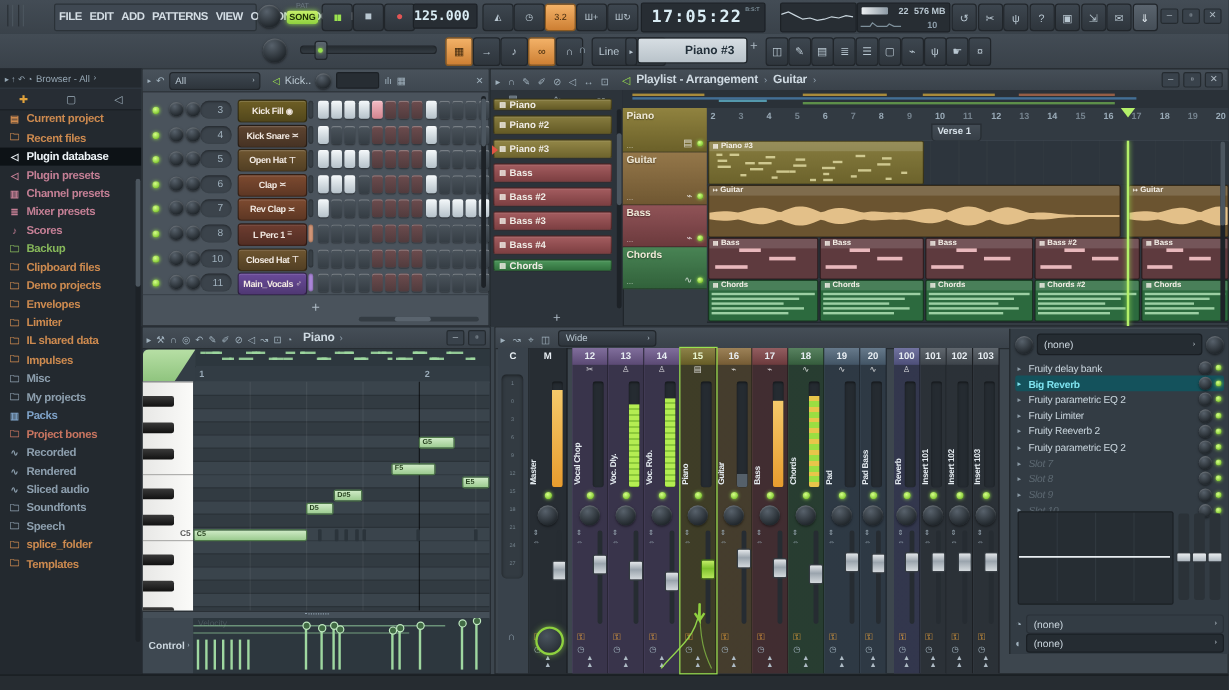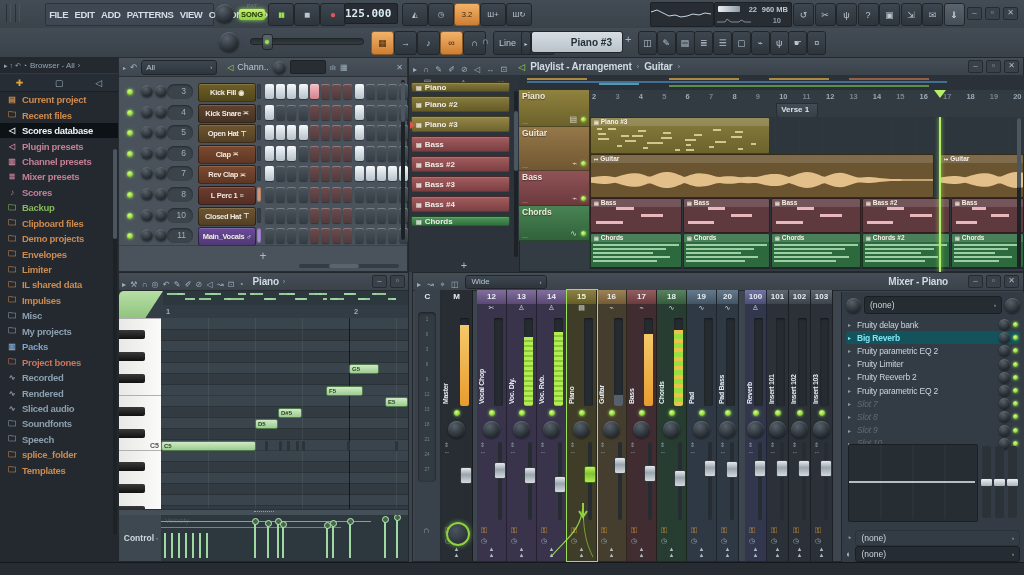--- a/index.html
+++ b/index.html
@@ -133,21 +133,21 @@
   .sled{position:absolute;left:50%;margin-left:-3px;top:120px;width:6px;height:6px;}
   .sknob{position:absolute;left:50%;top:131px;width:17px;height:17px;margin-left:-8.5px;}
   .ssep{position:absolute;left:3px;top:152px;font-size:6px;color:#98a7b2;line-height:7px;}
   .sfader{position:absolute;right:4px;top:152px;width:4px;height:78px;background:#262c32;border-radius:2px;}
   .fhandle{position:absolute;left:-4px;width:12px;height:17px;border-radius:2px;background:linear-gradient(#e6e9ec,#9aa4ad 45%,#d5dade);border:1px solid #343b41;box-sizing:border-box;}
   .fhandle.green{background:linear-gradient(#c6f06a,#7fc22e 45%,#b8e85c);border-color:#3f6a14;}
   .slock{position:absolute;left:4px;top:236px;font-size:8px;color:#f0a63c;}
   .sclock{position:absolute;left:4px;top:247px;font-size:7px;color:#9aabb6;}
   .sarrow{position:absolute;left:50%;transform:translateX(-50%);top:256px;font-size:6px;color:#aebbc5;line-height:6px;text-align:center;}
   
-  #fxrack{position:absolute;left:428px;top:19px;width:182px;height:271px;background:#333c44;border-left:1px solid #21262b;}
+  #fxrack{position:absolute;left:428px;top:1px;width:182px;height:271px;background:#333c44;border-left:1px solid #21262b;}
   #fx-input{position:absolute;left:4px;top:4px;width:174px;height:18px;}
   .fx-field{background:#252c32;border:1px solid #1a1f24;border-radius:3px;color:#cdd8e0;font-size:8.5px;display:flex;align-items:center;padding:0 5px;justify-content:space-between;}
   .fx-slot{position:absolute;left:4px;width:174px;height:13.2px;display:flex;align-items:center;font-size:8.5px;gap:3px;padding:0 2px;box-sizing:border-box;border-radius:2px;}
   .fx-slot .arr{font-size:6px;color:#8b9aa5;width:6px;}
   .fx-slot .fname{flex:1;color:#c9d5dd;letter-spacing:-0.2px;white-space:nowrap;overflow:hidden;}
   .fx-slot .fknob{width:11px;height:11px;}
   .fx-slot .fled{width:5px;height:5px;}
   .fx-slot.sel{background:#14525c;}
   .fx-slot.sel .fname{color:#7fe3f0;font-weight:bold;}
   .fx-slot.sel .arr{color:#7fe3f0;}
@@ -205,29 +205,33 @@
         <div class="tbtn mini-btn on-orange" style="left: 52px; font-size: 7.5px;">
           <span>3.2</span>
         </div>
         <div class="tbtn mini-btn" style="left: 78px; font-size: 7.5px;">
           <span>Ш+</span>
         </div>
         <div class="tbtn mini-btn" style="left: 104px; font-size: 7.5px;">
           <span>Ш↻</span>
         </div>
       </div>
+    <div id="time-box" class="abs panel-dark">
+      <span class="seg" style="position:absolute;left:8px;top:3px;font-size:14px;letter-spacing:1px;">17:05:22</span>
+      <span style="position:absolute;right:4px;top:2px;font-size:4.5px;color:#7e909b;">B:S:T</span>
+    </div>
     <div id="scope" class="abs panel-dark">
       <svg width="60" height="21" style="position:absolute;left:0;top:0;">
           <polyline points="0,9 6,7 12,10 18,13 24,12 30,14 36,13 42,11 48,12 54,10 60,11" fill="none" stroke="#c9d6de" stroke-width="1"></polyline>
         </svg>
     </div>
     <div id="monitor" class="abs panel-dark">
       <div style="position:absolute;left:3px;top:3px;width:22px;height:6px;background:linear-gradient(90deg,#eceff1,#8d9aa5);border-radius:1px;"></div>
       <span style="position:absolute;right:34px;top:2px;color:#b9c7d1;">22</span>
-      <span style="position:absolute;right:3px;top:2px;color:#b9c7d1;">960 MB</span>
+      <span style="position:absolute;right:3px;top:2px;color:#b9c7d1;">576 MB</span>
       <svg width="34" height="8" style="position:absolute;left:2px;bottom:2px;">
           <polyline points="0,6 8,6 10,3 14,6 22,6 24,4 28,6 34,6" fill="none" stroke="#7e909b" stroke-width="1"></polyline>
         </svg>
       <span style="position:absolute;right:10px;bottom:1px;color:#8d9daa;">10</span>
     </div>
     <div id="right-buttons" class="abs" style="left:793px;top:0;height:28px;">
         <div class="tbtn" style="position: absolute; top: 3px; width: 19px; height: 21px; left: 0px; font-size: 9px;">
           <span>↺</span>
         </div>
         <div class="tbtn" style="position: absolute; top: 3px; width: 19px; height: 21px; left: 21.5px; font-size: 9px;">
@@ -347,21 +351,21 @@
         <div class="brw-item c-orange">
           <span class="bi">▤</span>
           <span>Current project</span>
         </div>
         <div class="brw-item c-orange">
           <span class="bi">🗀</span>
           <span>Recent files</span>
         </div>
         <div class="brw-item c-white sel">
           <span class="bi">◁</span>
-          <span>Scores database</span>
+          <span>Plugin database</span>
         </div>
         <div class="brw-item c-pink">
           <span class="bi">◁</span>
           <span>Plugin presets</span>
         </div>
         <div class="brw-item c-pink">
           <span class="bi">▥</span>
           <span>Channel presets</span>
         </div>
         <div class="brw-item c-pink">
@@ -452,21 +456,21 @@
 
   <div id="rack" class="abs">
     <div id="rack-head" class="flex">
       <span class="icon" style="font-size:6px;">▸</span>
       <span class="icon">↶</span>
       <div class="tbtn" style="width:66px;height:13px;justify-content:space-between;padding:0 4px;font-size:8px;">
         <span>All</span>
           <span style="font-size:6px;">›</span>
       </div>
       <span style="margin-left:6px;color:#9ae24f;font-size:8px;">◁</span>
-      <span style="font-size:9px;color:#b9c7d1;">Chann..</span>
+      <span style="font-size:9px;color:#b9c7d1;">Kick..</span>
       <div class="knob" style="width:13px;height:13px;"></div>
       <div class="panel-dark" style="width:34px;height:12px;"></div>
       <span class="icon" style="font-size:8px;">ılı</span>
       <span class="icon" style="font-size:8px;">▦</span>
       <span style="margin-left:auto;color:#9fb0bc;font-size:8px;">✕</span>
     </div>
     <div id="rack-body" style="position:relative;height:168px;">
         <div class="rk-row" style="top: 4px;">
           <div class="led" style="position: absolute; left: 8px; top: 8px; width: 6px; height: 6px;"></div>
           <div class="knob" style="position: absolute; left: 22px; top: 4px; width: 12px; height: 12px;"></div>

